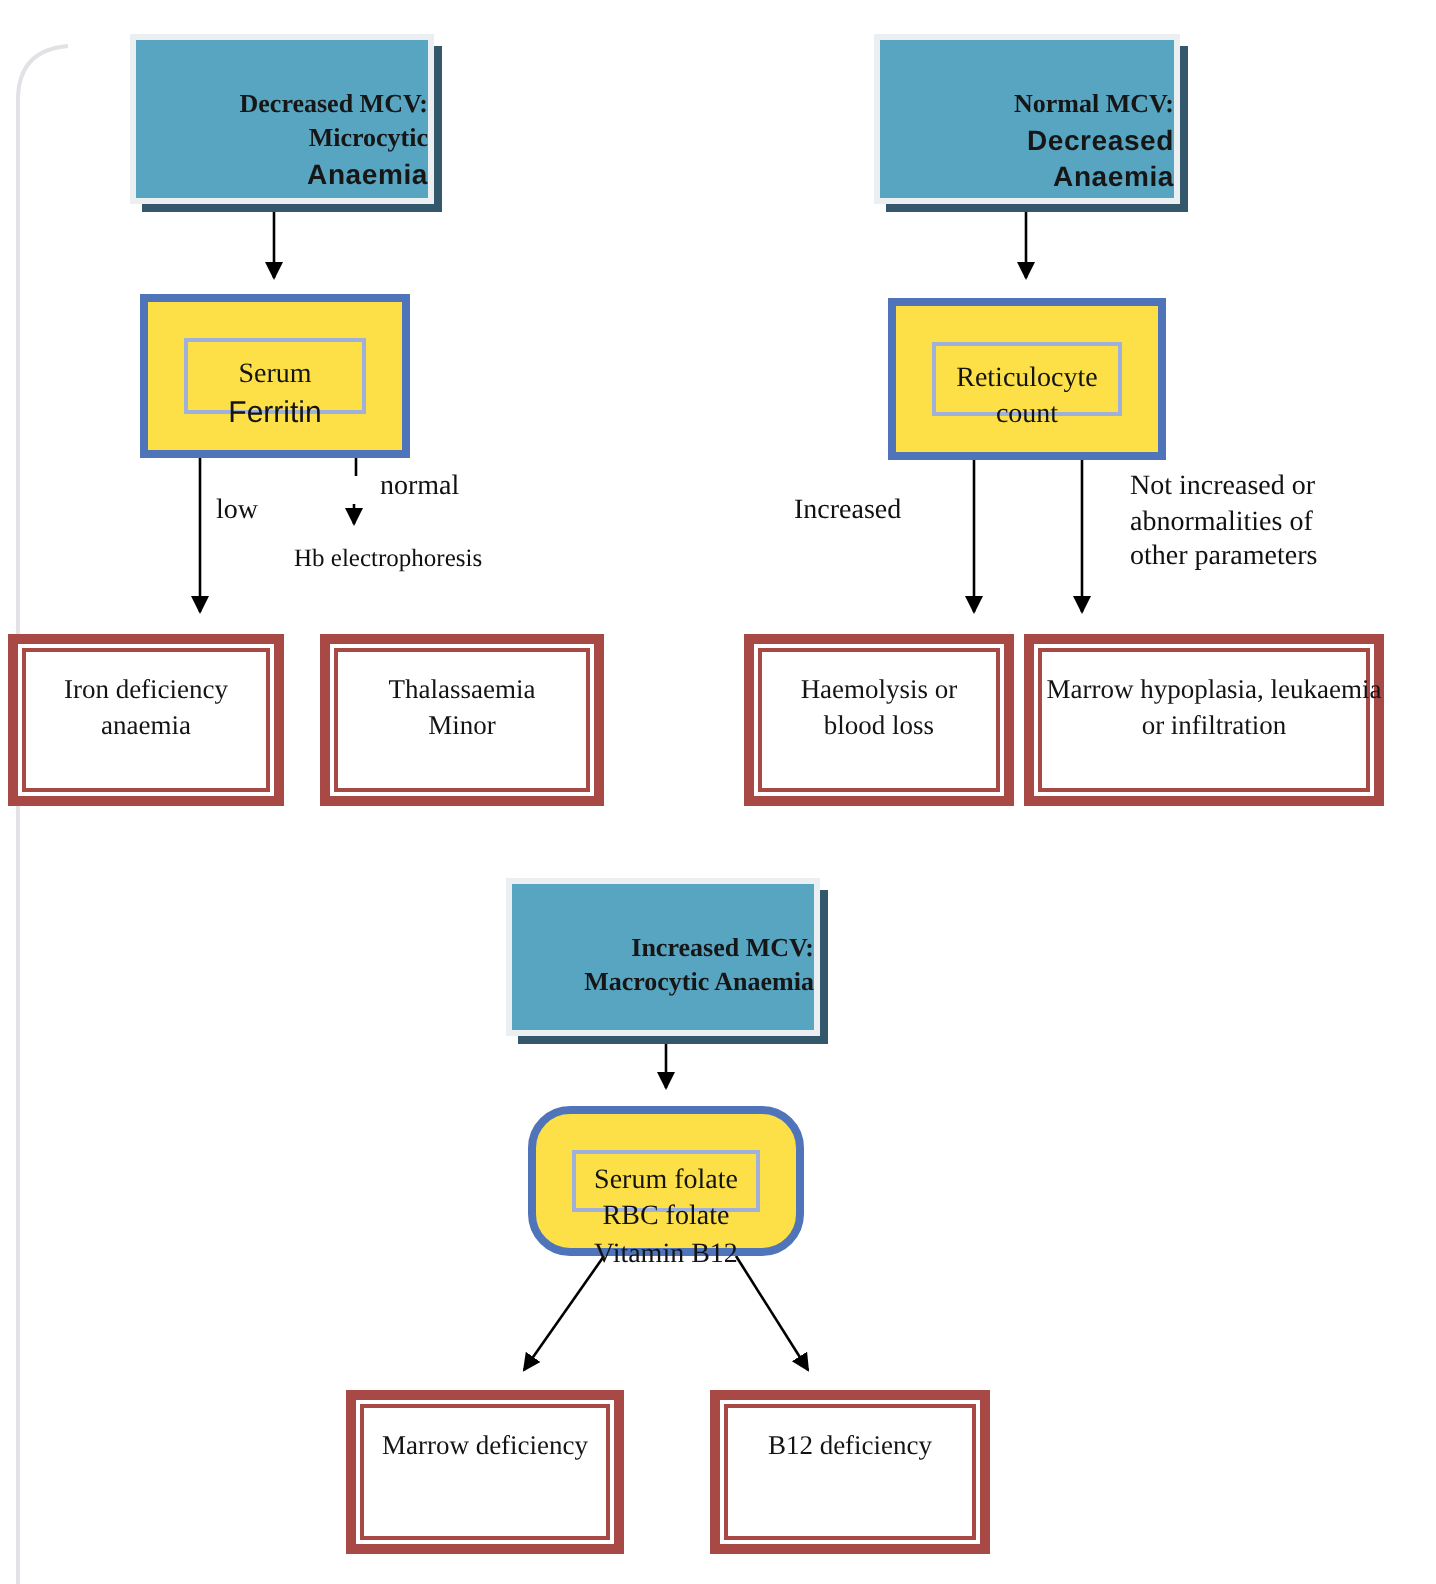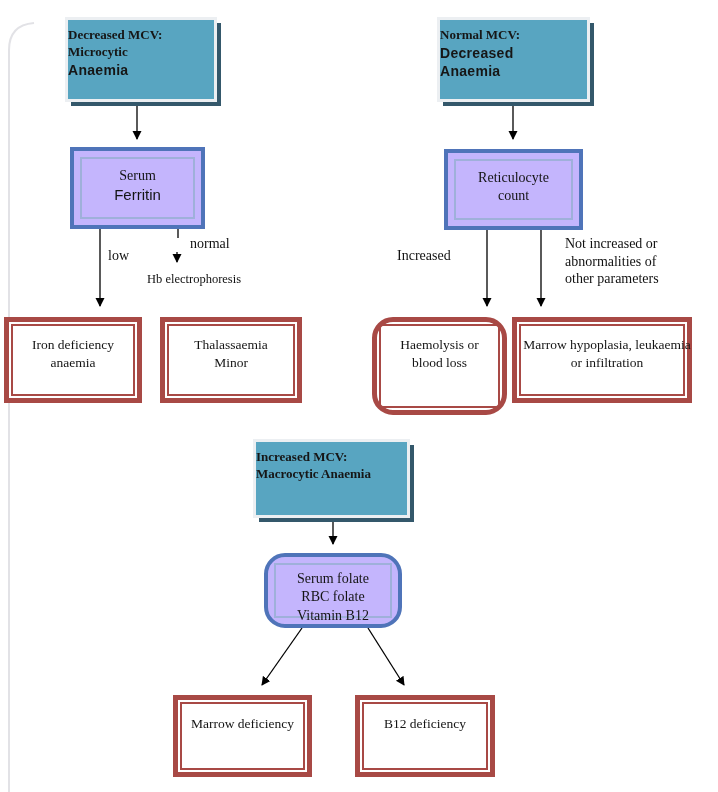--- a/index.html
+++ b/index.html
@@ -6,27 +6,27 @@
   body {
     width:718px; height:792px; position:relative; overflow:hidden;
     background:#ffffff; font-family:"Liberation Serif", serif; color:#141414;
   }
   svg.overlay { position:absolute; left:0; top:0; pointer-events:none; }
 
   
   .hdr {
     position:absolute; box-sizing:border-box; background:#58A5C1;
     border:3px solid #ECEFF2; box-shadow:5px 5px 0 -1px #34586B;
-    text-align:left; padding-top:7px;
+    text-align:right; padding-top:24px;
   }
   .hdr-line { font-weight:bold; font-size:13px; line-height:1.3; color:#161616; }
   .hdr-sans { font-family:"Liberation Sans", sans-serif; font-size:14px; letter-spacing:.3px; }
 
   
-  .proc { position:absolute; box-sizing:border-box; background:#c4b5fd; border:4px solid #4F74B9; padding:6px; }
+  .proc { position:absolute; box-sizing:border-box; background:#fde047; border:4px solid #4F74B9; padding:18px; }
   .proc-inner { box-sizing:border-box; width:100%; height:100%; border:2px solid #9FB0DA; text-align:center; padding-top:8px; }
   .proc-line { font-size:14px; line-height:1.32; }
   .proc-sans { font-family:"Liberation Sans", sans-serif; font-size:15px; }
 
   
   .out { position:absolute; box-sizing:border-box; background:#fff; border:5px solid #A84945; padding:2px; }
   .out-inner { box-sizing:border-box; width:100%; height:100%; border:2px solid #A84945; text-align:center; padding-top:10px; }
   .out-text { display:inline-block; font-size:13.5px; line-height:1.32; }
   .w100 { width:100px; } .w110 { width:112px; } .w105 { width:106px; } .w170 { width:172px; }
 
@@ -103,21 +103,21 @@
     <span class="out-text w110">Iron deficiency anaemia</span>
   </div>
 </div>
 
 <div class="out" style="left:160px; top:317px; width:142px; height:86px;">
   <div class="out-inner">
     <span class="out-text w100">Thalassaemia Minor</span>
   </div>
 </div>
 
-<div class="out" style="left:372px; top:317px; width:135px; height:98px;border-radius:21px;">
+<div class="out" style="left:372px; top:317px; width:135px; height:86px;">
   <div class="out-inner">
     <span class="out-text w105">Haemolysis or blood loss</span>
   </div>
 </div>
 
 <div class="out" style="left:512px; top:317px; width:180px; height:86px;text-decoration:underline;">
   <div class="out-inner">
     <span class="out-text w170">Marrow hypoplasia, leukaemia or infiltration</span>
   </div>
 </div>

